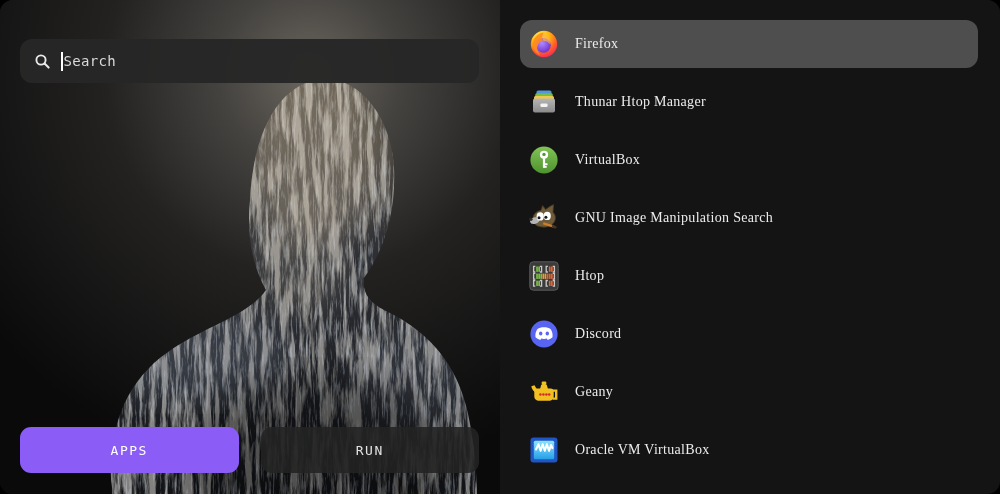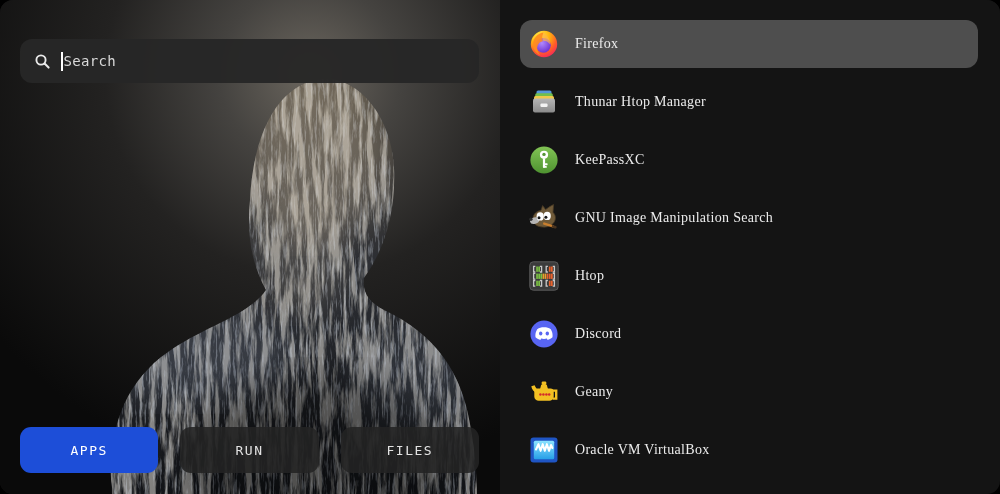--- a/index.html
+++ b/index.html
@@ -11,21 +11,21 @@
   .search-bar{position:absolute;left:20px;top:39px;width:459px;height:44px;box-sizing:border-box;
     background:rgba(39,39,39,0.96);border-radius:12px;display:flex;align-items:center;padding:0 14px;z-index:3;}
   .search-ico{width:17px;height:17px;flex:none;margin-right:10px;display:flex;}
   .caret{width:1.5px;height:19px;background:#ffffff;flex:none;}
   .search-input{flex:1;background:transparent;border:none;outline:none;color:#e8e8e8;
     font-family:inherit;font-size:14px;padding:0 0 0 1px;letter-spacing:0.3px;}
   .search-input::placeholder{color:#d9d9d9;opacity:1;}
   .tabs{position:absolute;left:20px;bottom:21px;width:459px;display:flex;gap:22px;z-index:3;}
   .tab{flex:1;height:46px;border-radius:11px;background:rgba(35,35,35,0.88);color:#e2e2e2;
     display:flex;align-items:center;justify-content:center;font-size:13px;letter-spacing:1.5px;cursor:pointer;}
-  .tab.active{background:#1d4ed8;color:#ffffff;}
+  .tab.active{background:#8b5cf6;color:#ffffff;}
   
   .right-panel{position:relative;width:500px;height:432px;flex:none;box-sizing:border-box;
     background:#141414;padding:20px 22px 20px 20px;display:flex;flex-direction:column;gap:10px;font-family:Liberation Serif, serif;}
   .app-row{height:48px;flex:none;border-radius:12px;display:flex;align-items:center;
     padding-left:8px;gap:15px;cursor:pointer;}
   .app-row.selected{background:#4e4e4e;}
   .app-icon{width:32px;height:32px;flex:none;display:flex;}
   .app-icon svg{width:32px;height:32px;}
   .app-label{color:#ececec;font-size:14px;letter-spacing:0.3px;white-space:nowrap;}
   .hidden-defs{position:absolute;width:0;height:0;overflow:hidden;}
@@ -217,23 +217,20 @@
       <input class="search-input" type="text" placeholder="Search" style="">
     </div>
 
     <div class="tabs">
         <div class="tab active">
     <span class="tab-label">APPS</span>
   </div>
         <div class="tab">
     <span class="tab-label">RUN</span>
   </div>
-        <div class="tab">
-    <span class="tab-label">FILES</span>
-  </div>
       </div>
   </div>
 
   <div class="right-panel">
       <div class="app-row selected">
     <span class="app-icon">
       <svg viewBox="0 0 32 32">
             <use href="#icon-firefox"></use>
           </svg>
     </span>
@@ -246,21 +243,21 @@
           </svg>
     </span>
     <span class="app-label">Thunar Htop Manager</span>
   </div>
       <div class="app-row">
     <span class="app-icon">
       <svg viewBox="0 0 32 32">
             <use href="#icon-keepassxc"></use>
           </svg>
     </span>
-    <span class="app-label">KeePassXC</span>
+    <span class="app-label">VirtualBox</span>
   </div>
       <div class="app-row">
     <span class="app-icon">
       <svg viewBox="0 0 32 32">
             <use href="#icon-gimp"></use>
           </svg>
     </span>
     <span class="app-label">GNU Image Manipulation Search</span>
   </div>
       <div class="app-row">

